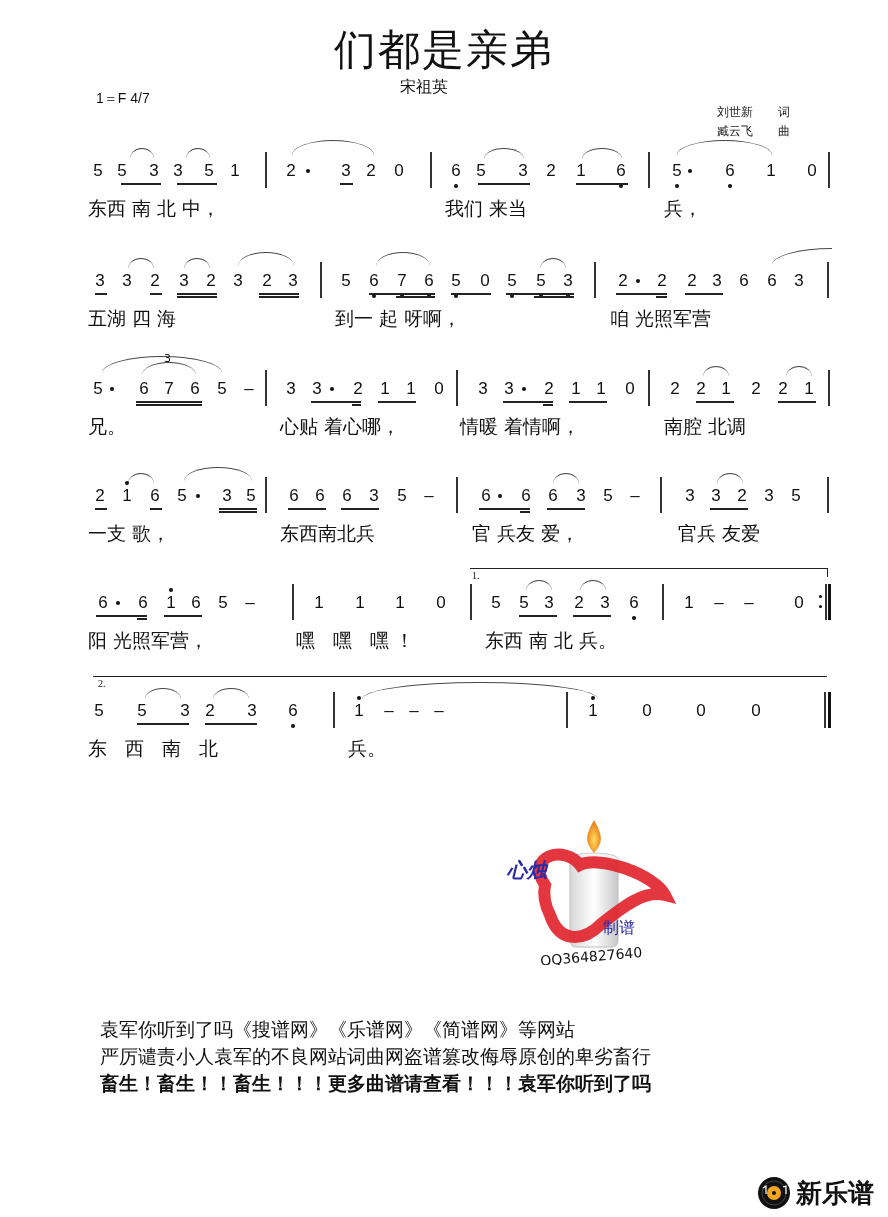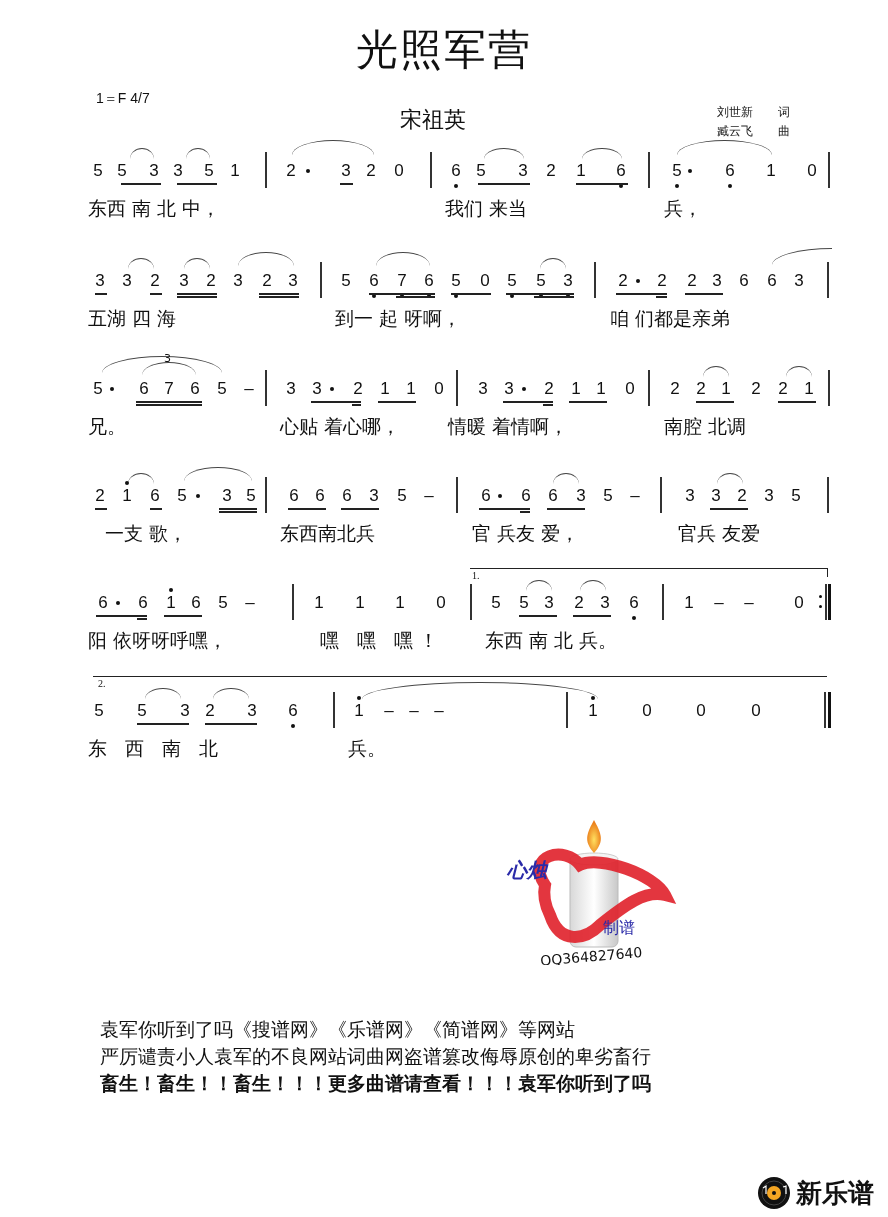--- a/index.html
+++ b/index.html
@@ -1,42 +1,42 @@
 <!DOCTYPE html>
 <html><head>
 <meta charset="utf-8">
 <style>
   html, body { margin:0; padding:0; background:#ffffff; }
   body { width:888px; height:1217px; position:relative; overflow:hidden;
          font-family:"DejaVu Sans","Liberation Sans",sans-serif; color:#111; }
   .abs { position:absolute; }
   .title { left:0; width:888px; top:22px; text-align:center; font-size:42px; letter-spacing:2px; color:#111; }
   .key { left:96px; top:90px; font-size:14px; font-family:"Liberation Sans",sans-serif; }
-  .singer { left:400px; top:105px; font-size:22px; }
+  .singer { left:400px; top:77px; font-size:16px; }
   .credit { font-size:12px; color:#222; }
   .row { position:absolute; left:0; width:888px; height:80px; }
   .note { position:absolute; top:0; width:18px; text-align:center; font-size:17px; font-family:"Liberation Sans",sans-serif; line-height:22px; }
   .note .dot-below { position:absolute; left:7px; top:24px; width:4px; height:4px; background:#111; border-radius:50%; }
   .note .dot-above { position:absolute; left:7px; top:-4px; width:4px; height:4px; background:#111; border-radius:50%; }
   .aug { position:absolute; width:4px; height:4px; background:#111; border-radius:50%; top:9px; }
   .beam { position:absolute; height:1.5px; background:#222; }
   .bar { position:absolute; width:1.5px; background:#333; top:-8px; height:36px; }
   .dbar { position:absolute; width:2px; background:#111; top:-8px; height:36px; }
   .lyric { position:absolute; font-size:19px; top:36px; letter-spacing:0px; }
   .tie { position:absolute; border-top:1.5px solid #444; border-radius:50% 50% 0 0 / 100% 100% 0 0; height:10px; }
   .volta { position:absolute; border-top:1.5px solid #222; height:8px; }
   .volta-num { position:absolute; font-size:10px; font-family:"Liberation Serif",serif; }
   .footer-line { position:absolute; left:100px; font-size:19px; color:#111; }
   .bold { font-weight:bold; }
   .logo-text { position:absolute; font-size:26px; font-weight:bold; }
 </style>
 </head>
 <body>
 
-<div class="abs title">光照军营</div>
+<div class="abs title">们都是亲弟</div>
 <div class="abs key">1＝F 4/7</div>
 <div class="abs singer">宋祖英</div>
 <div class="abs credit" style="left:717px;top:104px;">刘世新</div>
 <div class="abs credit" style="left:778px;top:104px;">词</div>
 <div class="abs credit" style="left:717px;top:123px;">臧云飞</div>
 <div class="abs credit" style="left:778px;top:123px;">曲</div>
 
 <div class="row" style="top:160px;">
 
   <span class="note" style="left:89px">5</span>
@@ -129,21 +129,21 @@
   <span class="note" style="left:735px">6</span>
   <span class="note" style="left:763px">6</span>
   <span class="note" style="left:790px">3</span>
   <div class="beam" style="left:616px;top:23px;width:51px"></div>
   <div class="beam" style="left:656px;top:26px;width:11px"></div>
   <div class="beam" style="left:685px;top:23px;width:38px"></div>
   <div class="tie" style="left:772px;top:-22px;width:60px;height:16px;border-radius:100% 0 0 0 / 100% 0 0 0"></div>
   <div class="bar" style="left:827px"></div>
   <span class="lyric" style="left:88px">五湖 四 海</span>
   <span class="lyric" style="left:335px">到一 起 呀啊，</span>
-  <span class="lyric" style="left:610px">咱 们都是亲弟</span>
+  <span class="lyric" style="left:610px">咱 光照军营</span>
 </div>
 
 <div class="row" style="top:378px;">
   <span class="note" style="left:89px">5</span>
   <span class="aug" style="left:110px"></span>
   <span class="note" style="left:135px">6</span>
   <span class="note" style="left:160px">7</span>
   <span class="note" style="left:186px">6</span>
   <span class="note" style="left:213px">5</span>
   <span class="note" style="left:240px">–</span>
@@ -181,21 +181,21 @@
   <span class="note" style="left:747px">2</span>
   <span class="note" style="left:774px">2</span>
   <span class="note" style="left:800px">1</span>
   <div class="beam" style="left:696px;top:23px;width:38px"></div>
   <div class="beam" style="left:778px;top:23px;width:38px"></div>
   <div class="tie" style="left:703px;top:-12px;width:26px"></div>
   <div class="tie" style="left:786px;top:-12px;width:26px"></div>
   <div class="bar" style="left:828px"></div>
   <span class="lyric" style="left:88px">兄。</span>
   <span class="lyric" style="left:280px">心贴 着心哪，</span>
-  <span class="lyric" style="left:448px">情暖 着情啊，</span>
+  <span class="lyric" style="left:460px">情暖 着情啊，</span>
   <span class="lyric" style="left:664px">南腔 北调</span>
 </div>
 
 <div class="row" style="top:485px;">
   <span class="note" style="left:91px">2</span>
   <span class="note" style="left:118px">1<span class="dot-above"></span></span>
   <span class="note" style="left:146px">6</span>
   <span class="note" style="left:173px">5</span>
   <span class="aug" style="left:196px"></span>
   <span class="note" style="left:218px">3</span>
@@ -229,21 +229,21 @@
   <div class="tie" style="left:553px;top:-12px;width:26px"></div>
   <div class="bar" style="left:660px"></div>
   <span class="note" style="left:681px">3</span>
   <span class="note" style="left:707px">3</span>
   <span class="note" style="left:733px">2</span>
   <span class="note" style="left:760px">3</span>
   <span class="note" style="left:787px">5</span>
   <div class="beam" style="left:710px;top:23px;width:38px"></div>
   <div class="tie" style="left:717px;top:-12px;width:26px"></div>
   <div class="bar" style="left:827px"></div>
-  <span class="lyric" style="left:105px">一支 歌，</span>
+  <span class="lyric" style="left:88px">一支 歌，</span>
   <span class="lyric" style="left:280px">东西南北兵</span>
   <span class="lyric" style="left:472px">官 兵友 爱，</span>
   <span class="lyric" style="left:678px">官兵 友爱</span>
 </div>
 
 <div class="row" style="top:592px;">
   <span class="note" style="left:94px">6</span>
   <span class="aug" style="left:116px"></span>
   <span class="note" style="left:134px">6</span>
   <span class="note" style="left:162px">1<span class="dot-above"></span></span>
@@ -273,22 +273,22 @@
   <div class="tie" style="left:580px;top:-12px;width:26px"></div>
   <div class="bar" style="left:662px"></div>
   <span class="note" style="left:680px">1</span>
   <span class="note" style="left:710px">–</span>
   <span class="note" style="left:740px">–</span>
   <span class="note" style="left:790px">0</span>
   <span class="abs" style="left:819px;top:3px;width:3px;height:3px;background:#111;border-radius:50%"></span>
   <span class="abs" style="left:819px;top:13px;width:3px;height:3px;background:#111;border-radius:50%"></span>
   <div class="bar" style="left:825px"></div>
   <div class="dbar" style="left:828px;width:3px"></div>
-  <span class="lyric" style="left:88px">阳 依呀呀呼嘿，</span>
-  <span class="lyric" style="left:320px;letter-spacing:6px">嘿 嘿 嘿！</span>
+  <span class="lyric" style="left:88px">阳 光照军营，</span>
+  <span class="lyric" style="left:296px;letter-spacing:6px">嘿 嘿 嘿！</span>
   <span class="lyric" style="left:485px">东西 南 北 兵。</span>
 </div>
 
 <div class="row" style="top:700px;">
   <div class="volta" style="left:93px;top:-24px;width:734px;border-left:none"></div>
   <span class="volta-num" style="left:98px;top:-22px">2.</span>
   <span class="note" style="left:90px">5</span>
   <span class="note" style="left:133px">5</span>
   <span class="note" style="left:176px">3</span>
   <span class="note" style="left:201px">2</span>

